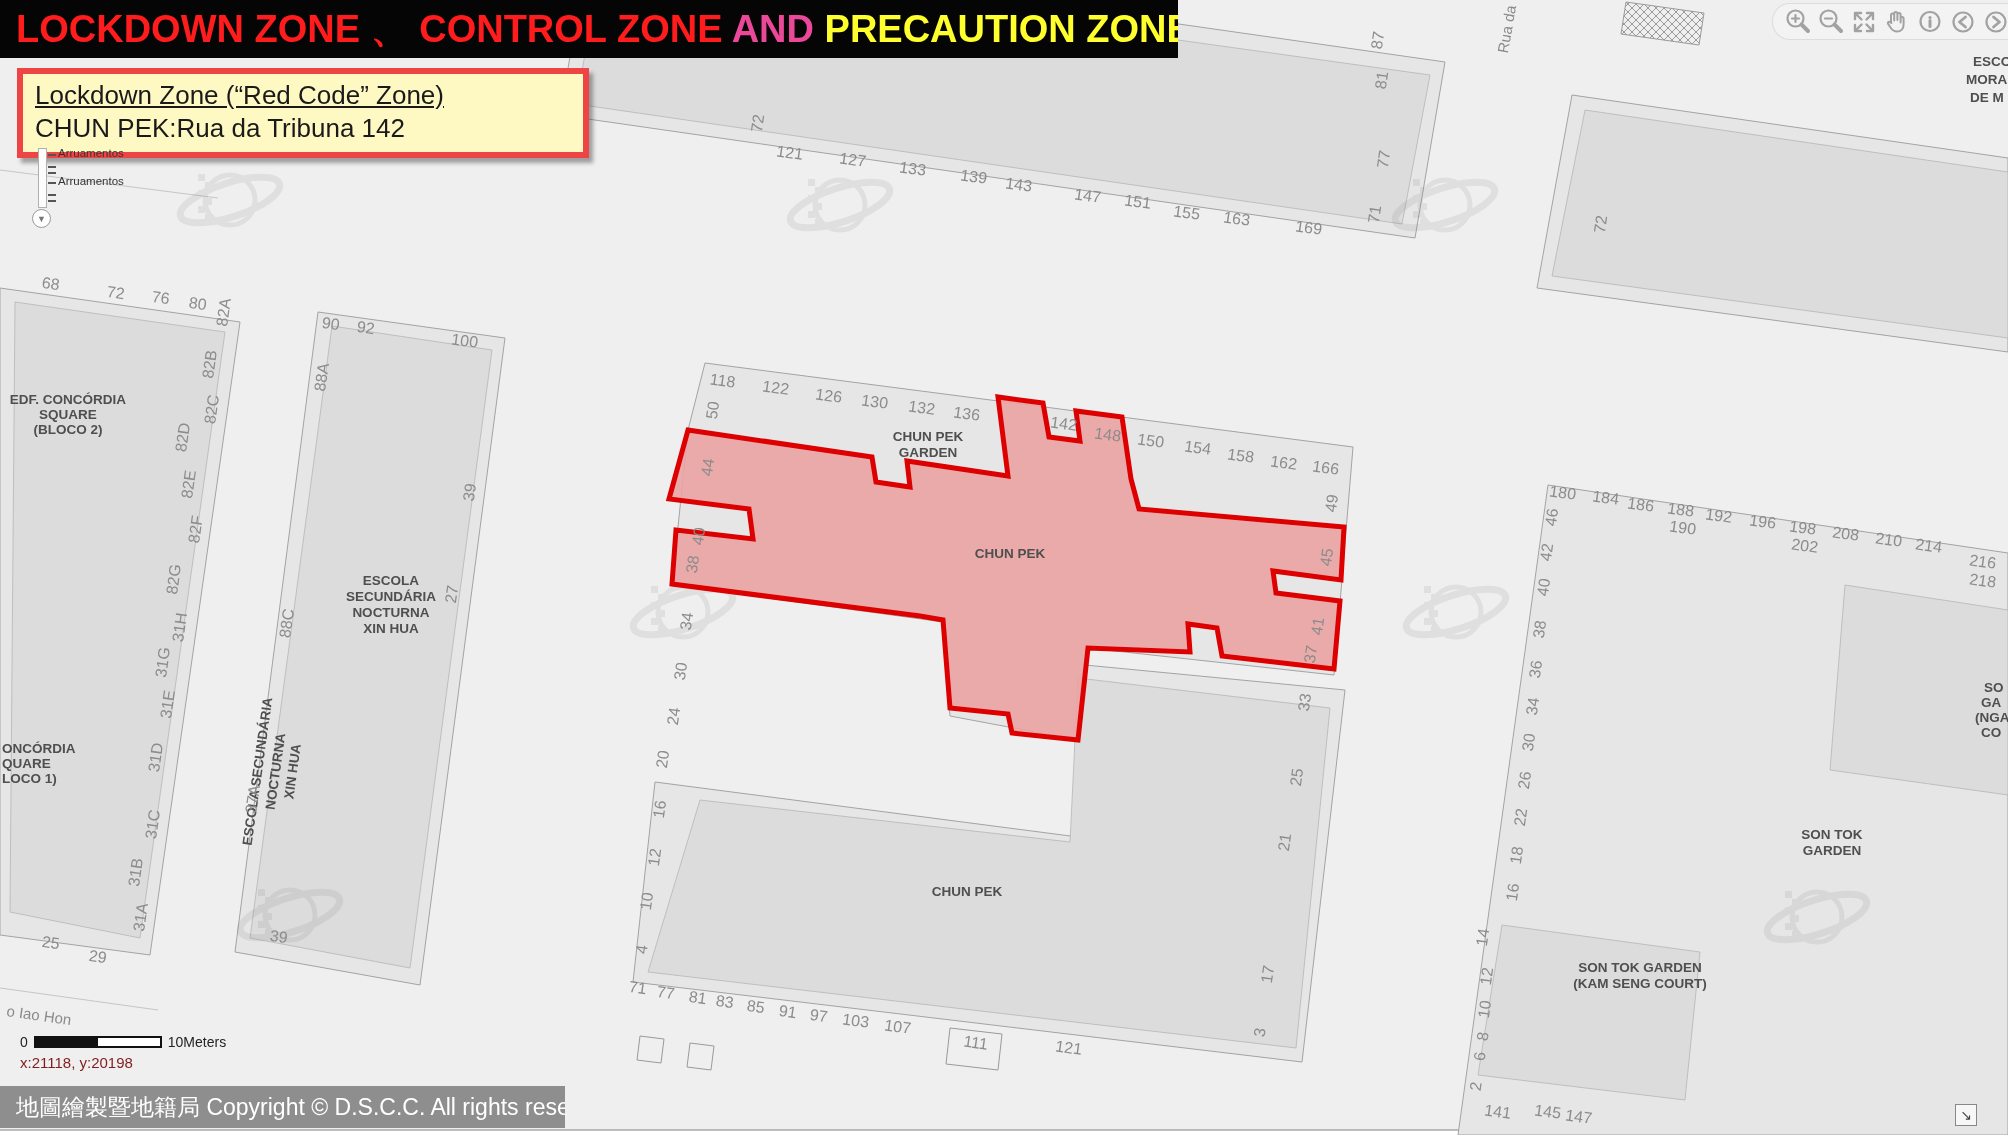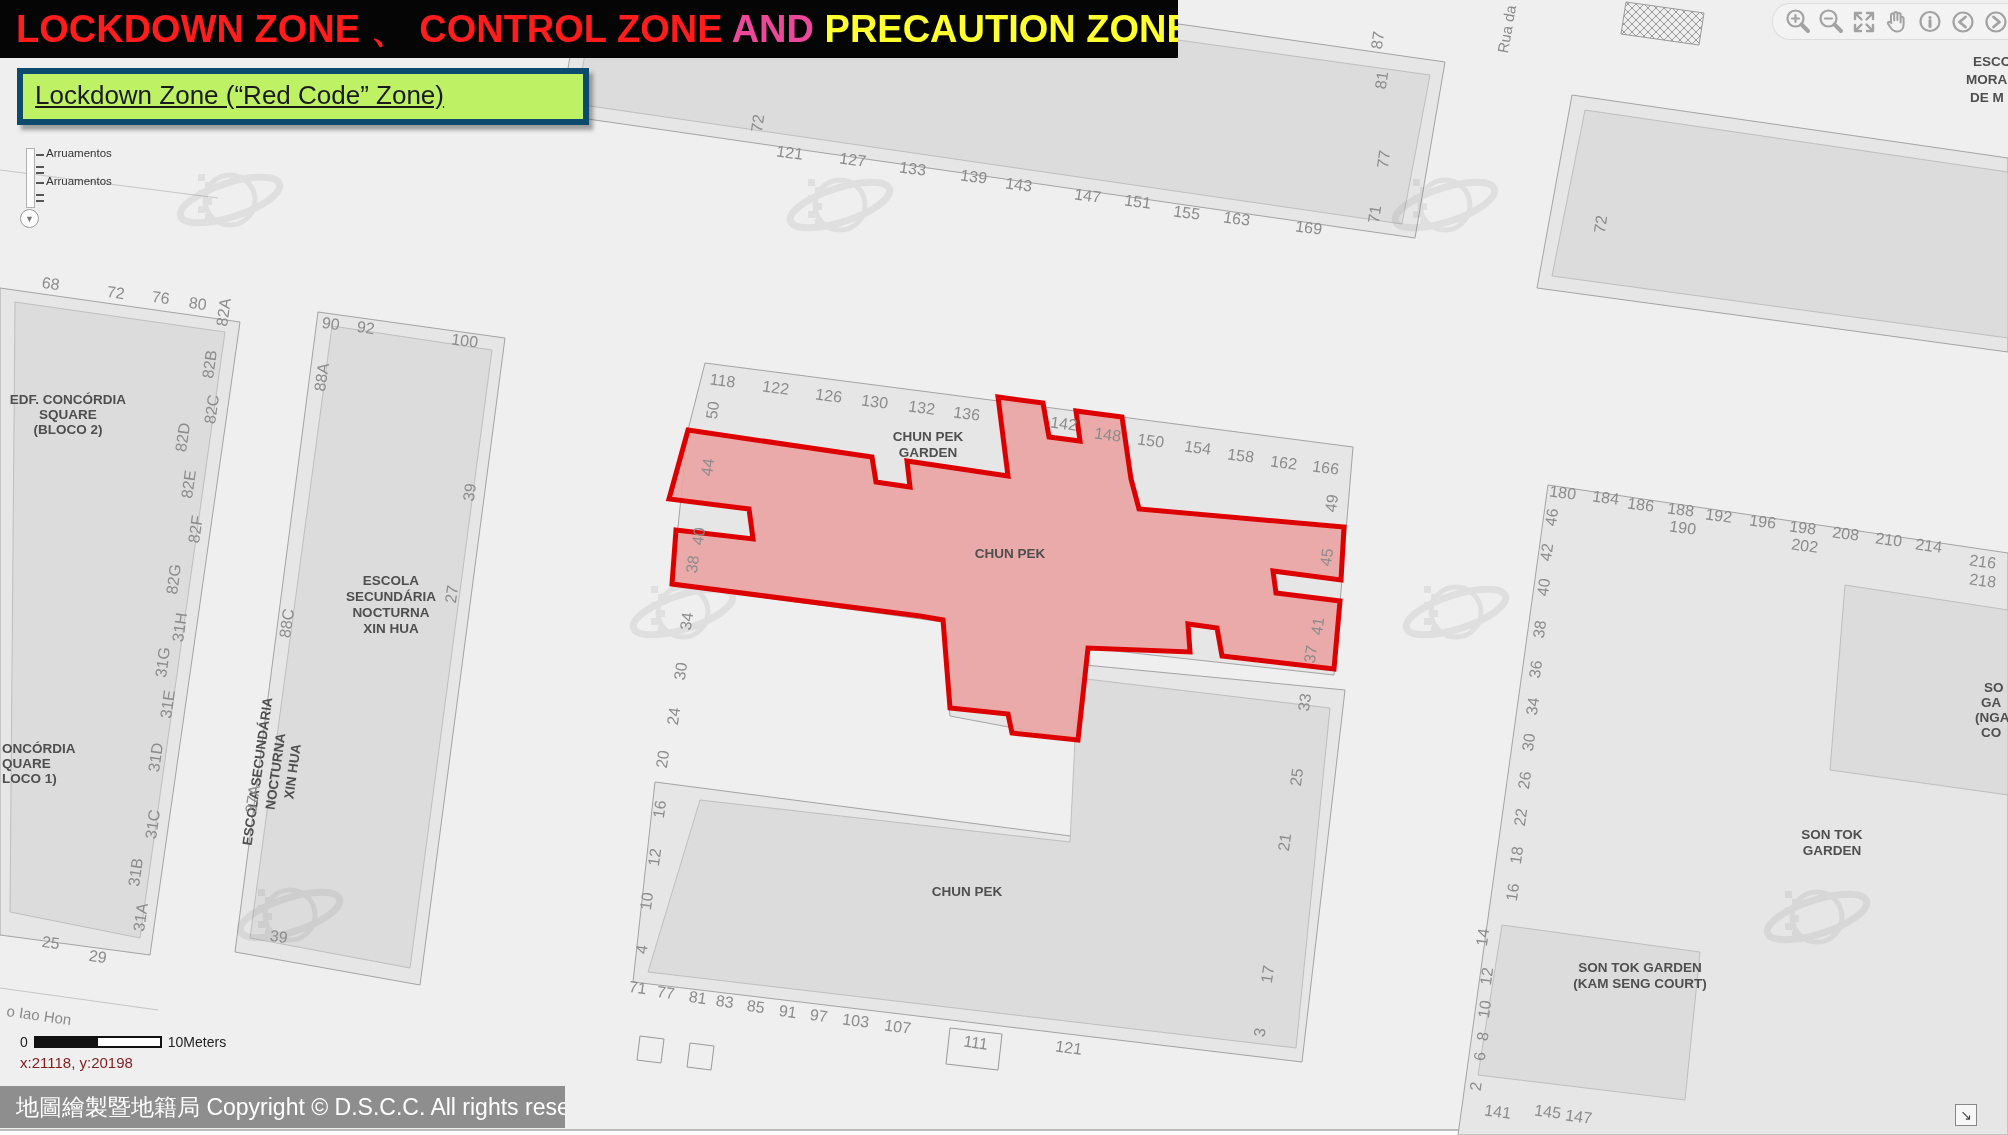--- a/index.html
+++ b/index.html
@@ -13,27 +13,27 @@
   .roadline{stroke:#c6c6c6;stroke-width:1.2;fill:none;}
   #redzone{fill:#eba3a3;fill-opacity:0.9;stroke:#dd0000;stroke-width:5;stroke-linejoin:miter;}
   text.num{font-size:16px;fill:#8c8c8c;}
   text.bld{font-size:13.5px;font-weight:700;fill:#4f4f4f;}
   text.street{font-size:15px;fill:#8a8a8a;}
   
   #banner{position:absolute;left:0;top:0;width:1146px;height:58px;background:#050505;
           padding:0 16px;line-height:58px;white-space:nowrap;overflow:hidden;
           font-size:38px;font-weight:700;letter-spacing:0;}
   
-  #infobox{position:absolute;left:17px;top:68px;width:536px;background:#bef264;
-           border:6px solid #0c4a6e;padding:5px 12px 7px 12px;
+  #infobox{position:absolute;left:17px;top:68px;width:536px;background:#fef9c3;
+           border:6px solid #ef4444;padding:5px 12px 7px 12px;
            box-shadow:4px 5px 4px rgba(60,60,60,.45);}
   #infobox .l1{font-size:26px;color:#1a1a1a;text-decoration:underline;line-height:33px;white-space:nowrap;}
   #infobox .l2{font-size:26px;color:#1a1a1a;line-height:33px;white-space:nowrap;}
   
-  #slider{position:absolute;left:20px;top:148px;width:150px;height:90px;}
+  #slider{position:absolute;left:32px;top:148px;width:150px;height:90px;}
   #slider .track{position:absolute;left:6px;top:0;width:7px;height:58px;background:#fcfcfc;border:1px solid #b0b0b0;}
   #slider .tick{position:absolute;left:16px;width:8px;border-top:2px solid #555;}
   #slider .tlabel{position:absolute;left:26px;font-size:11.5px;color:#333;white-space:nowrap;transform:translateY(-55%);}
   #slider .knob{position:absolute;left:0px;top:61px;width:17px;height:17px;border-radius:50%;
                 border:1.5px solid #999;background:#fff;color:#777;font-size:9px;
                 display:flex;align-items:center;justify-content:center;}
   
   #toolbar{position:absolute;left:1772px;top:3px;width:236px;height:37px;background:#f3f3f3;
            border:1px solid #dcdcdc;border-right:none;border-radius:18px 0 0 18px;
            display:flex;align-items:center;gap:3px;padding-left:10px;box-sizing:border-box;}
@@ -283,20 +283,21 @@
         <text x="1975" y="722" class="bld" text-anchor="start">(NGA</text>
         <text x="1981" y="737" class="bld" text-anchor="start">CO</text>
         <text x="6" y="1016" class="street" text-anchor="start" transform="rotate(8 6 1016)">o Iao Hon</text>
       </g>
   </svg>
 
   <div id="banner"><span><span style="color: rgb(255, 28, 28);">LOCKDOWN ZONE 、 CONTROL ZONE</span><span style="color: #ec4899;"> AND </span><span style="color: rgb(255, 255, 46);">PRECAUTION ZONE</span></span></div>
 
   <div id="infobox">
     <div class="l1">Lockdown Zone (“Red Code” Zone)</div>
+    <div class="l2">CHUN PEK:Rua da Tribuna 142</div>
   </div>
 
   <div id="slider">
     <div class="track"></div>
     <div class="tick" style="top:6px"></div>
     <div class="tlabel" style="top:6px">Arruamentos</div>
     <div class="tick" style="top:18px"></div>
     <div class="tick" style="top:24px"></div>
     <div class="tick" style="top:34px"></div>
     <div class="tlabel" style="top:34px">Arruamentos</div>

